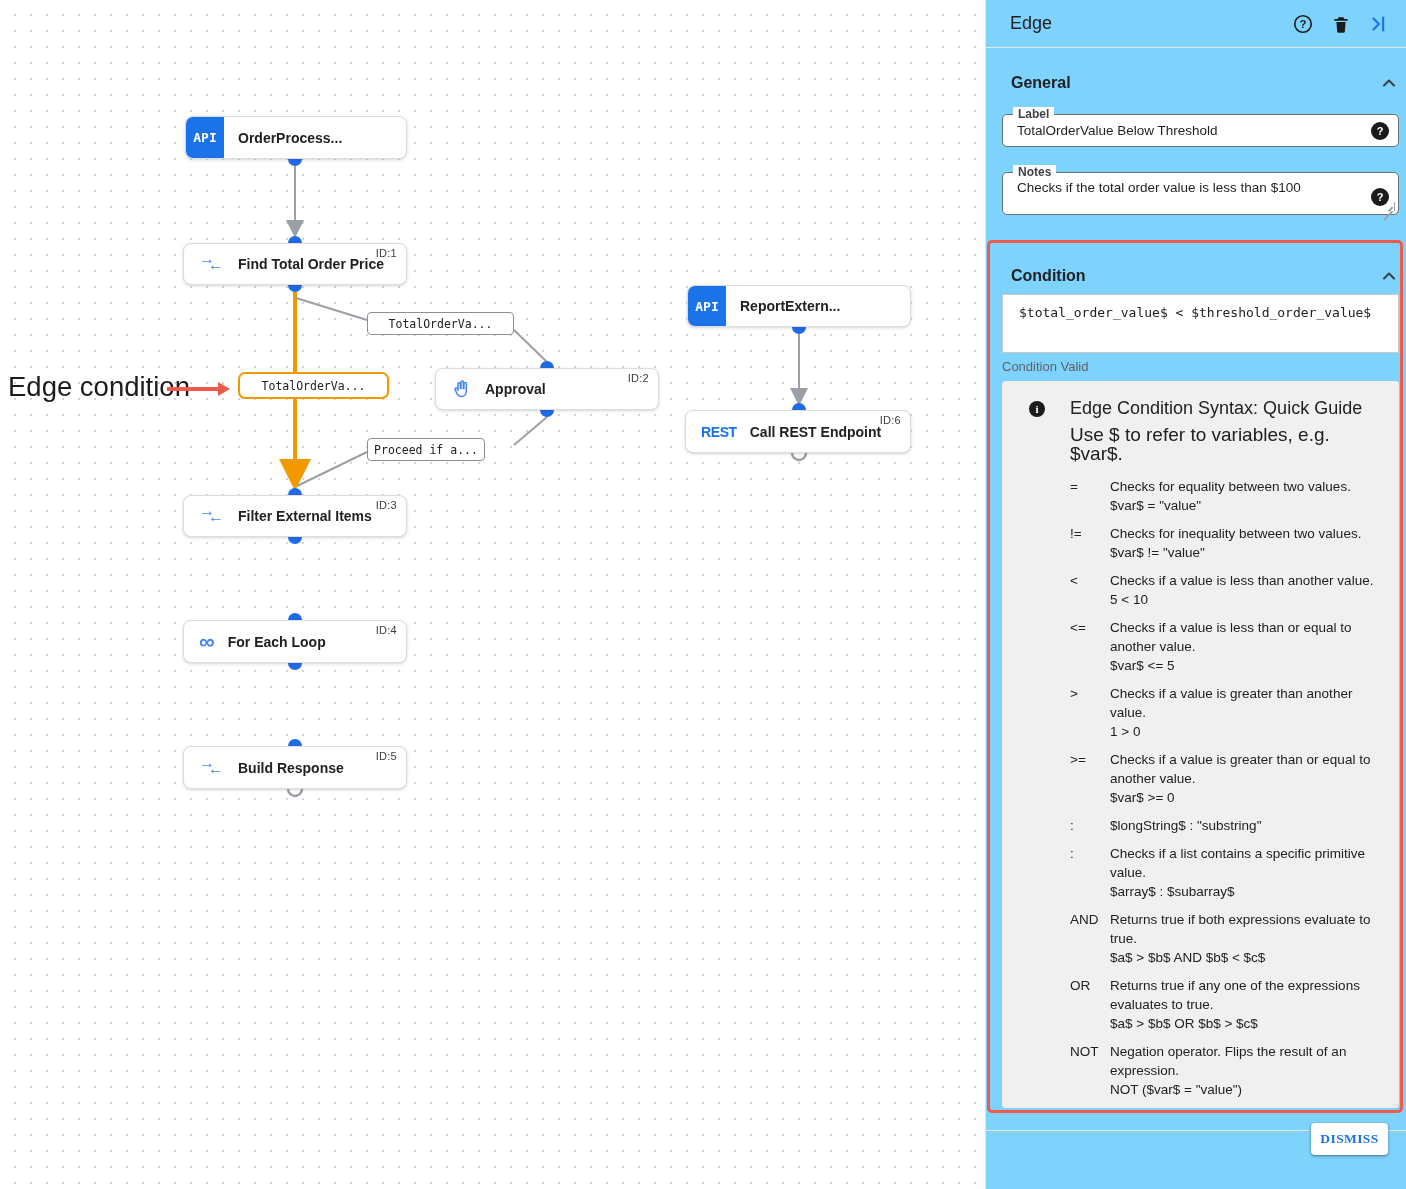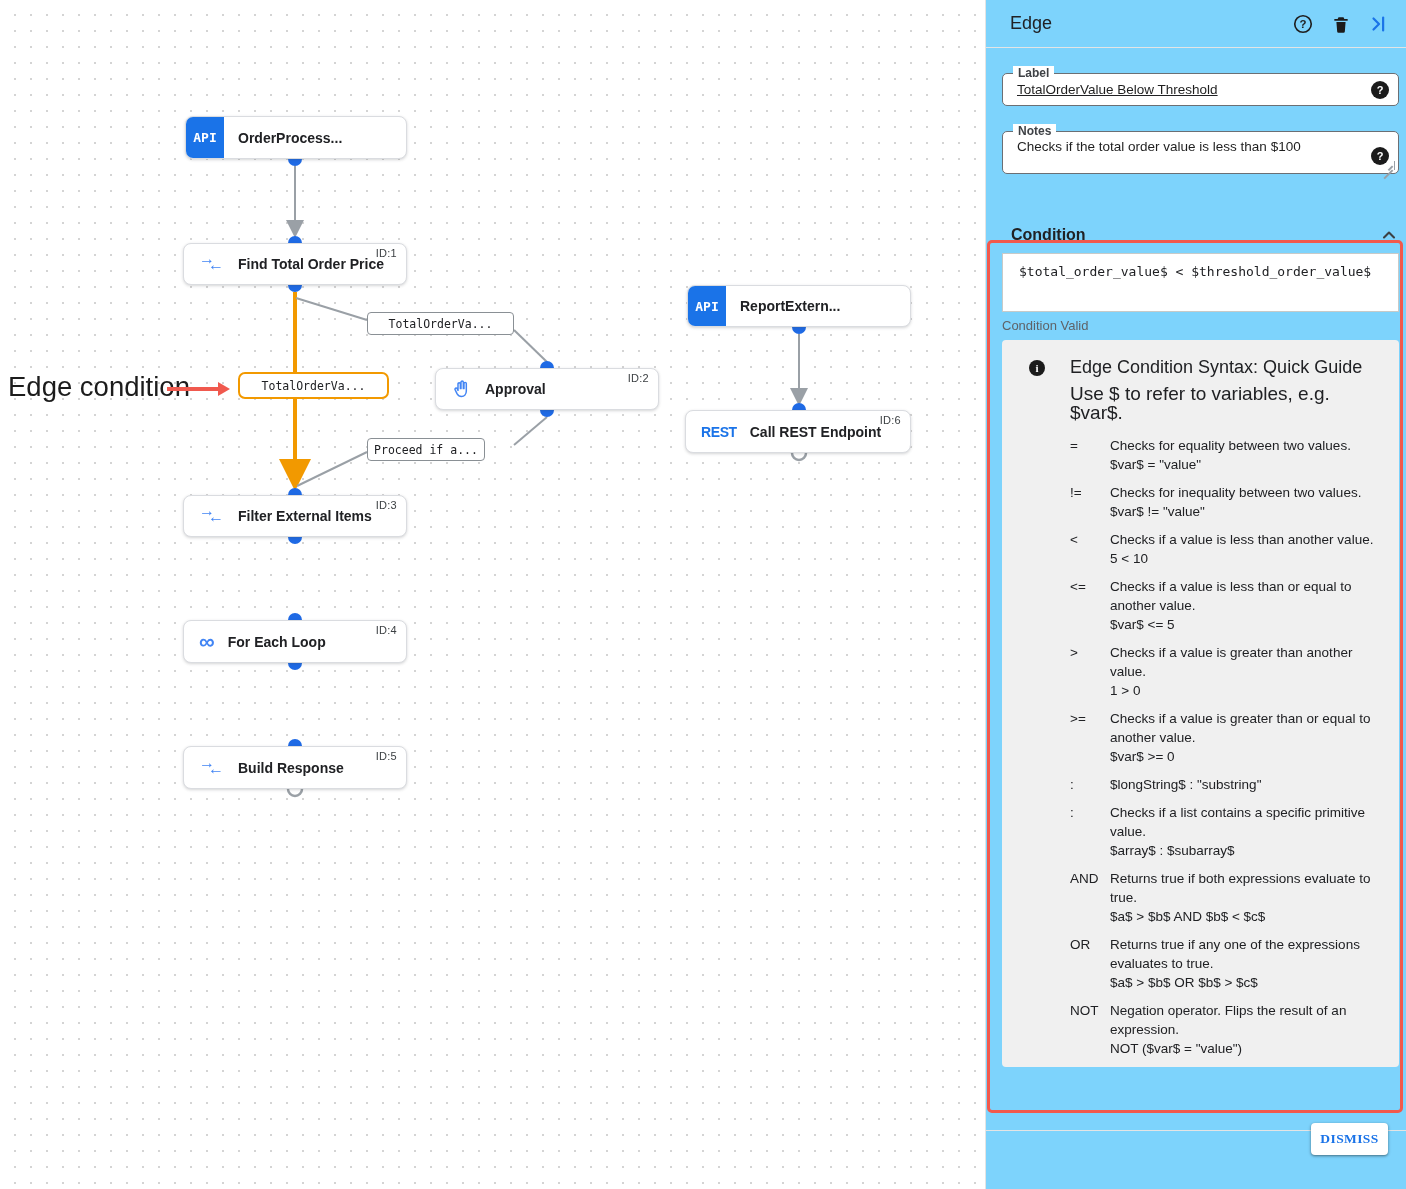--- a/index.html
+++ b/index.html
@@ -60,21 +60,21 @@
   .hbtn { width:24px; height:24px; display:flex; align-items:center; justify-content:center; margin-left:14px; cursor:pointer; }
 
   .panel-body { padding:0 14px 0 16px; }
   .sec-head { display:flex; align-items:center; justify-content:space-between;
     font-size:16px; font-weight:700; padding-left:9px; height:20px; }
   .sec-general { margin-top:25px; }
   .sec-condition { margin-top:51px; }
 
   .field { position:relative; border:1px solid #6b6f74; border-radius:5px; margin-top:21px;
     display:flex; align-items:center; padding:0 36px 0 14px; background:#fff; }
-  .field.f-label { height:33px;text-decoration:underline; }
+  .field.f-label { height:33px; }
   .field.f-notes { height:43px; margin-top:25px; align-items:flex-start; padding-top:7px; }
   .float-label { position:absolute; top:-8px; left:10px; background:#fff; padding:0 5px;
     font-size:12px; font-weight:700; color:#3f4246; line-height:14px; }
   .field input { border:none; outline:none; width:100%; font-family:"Liberation Sans",sans-serif;
     font-size:13.5px; color:#1f1f1f; background:transparent; }
   .qchip { position:absolute; right:9px; width:18px; height:18px; border-radius:50%; background:#1b1b1b;
     color:#fff; font-size:11px; font-weight:700; display:flex; align-items:center; justify-content:center; cursor:pointer; }
   .f-label .qchip { top:7px; } .f-notes .qchip { top:15px; }
   .resize-handle { position:absolute; right:3px; bottom:3px; width:9px; height:9px;
     border-right:1.5px solid #9aa0a6; border-bottom:none; cursor:nwse-resize; }
@@ -235,20 +235,26 @@
         <svg width="22" height="22" viewBox="0 0 24 24">
           <polyline points="6,6 12,12 6,18" fill="none" stroke="#1a73e8" stroke-width="2.4" stroke-linecap="round" stroke-linejoin="round"></polyline>
           <line x1="16.5" y1="5" x2="16.5" y2="19" stroke="#1a73e8" stroke-width="2.4" stroke-linecap="round"></line>
         </svg>
       </span>
     </div>
 
     <div class="panel-body">
 
       <div class="sec-general">
+        <div class="sec-head">
+          <span>General</span>
+          <svg width="20" height="20" viewBox="0 0 20 20">
+            <polyline points="5,12.5 10,7.5 15,12.5" fill="none" stroke="#3c4043" stroke-width="2.1" stroke-linecap="round" stroke-linejoin="round"></polyline>
+          </svg>
+        </div>
 
         <div class="field f-label">
           <span class="float-label">Label</span>
           <input type="text" value="TotalOrderValue Below Threshold" style="">
           <span class="qchip">?</span>
         </div>
 
         <div class="field f-notes">
           <span class="float-label">Notes</span>
           <input type="text" value="Checks if the total order value is less than $100" style="">

